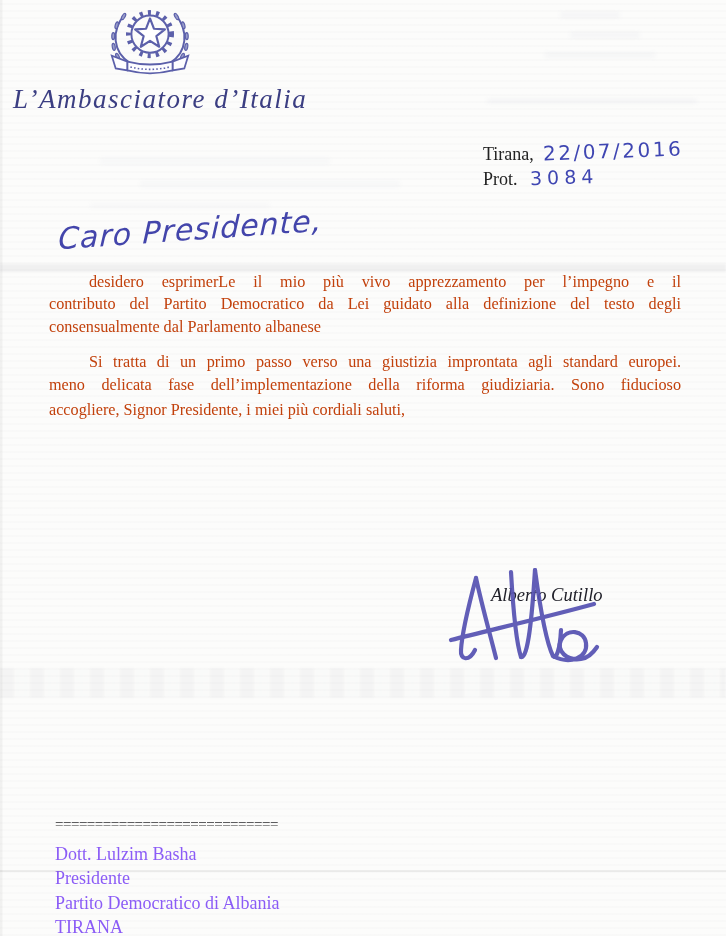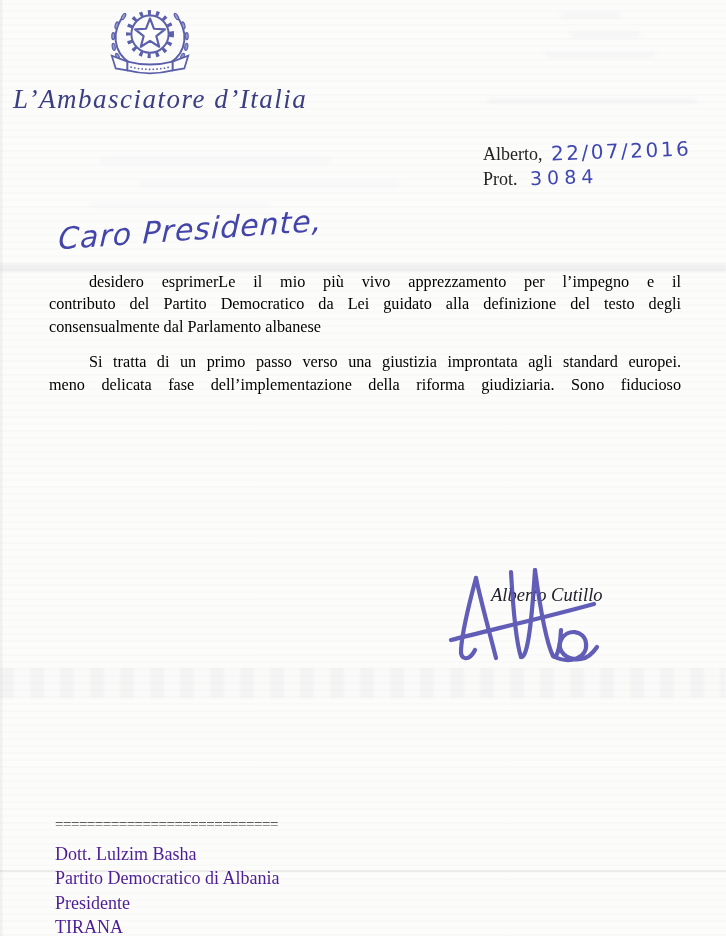--- a/index.html
+++ b/index.html
@@ -54,39 +54,39 @@
   }
 
   
   .body-text{position:absolute;left:49px;top:271px;width:632px;}
   .para{margin:0;}
   .para2{margin-top:13px;}
   .para3{margin-top:3px;}
   .body-line{
     font-size:16.2px;line-height:22.4px;
     text-align:justify;text-align-last:justify;
-    color:#000000;
+    color:#c2410c;
   }
   .body-line.indent{padding-left:40px;}
   .body-line.last{text-align:right;text-align-last:left;}
 
   
   .typed-name{
     position:absolute;left:491px;top:585px;
     font-style:italic;font-size:18.5px;color:#21212a;white-space:nowrap;
   }
   .signature-svg{position:absolute;left:448px;top:562px;width:160px;height:112px;}
 
   
   .recipient{position:absolute;left:55px;top:816px;}
   .separator{
     font-size:15px;letter-spacing:-0.5px;color:#2a2a2c;
     height:16px;line-height:16px;white-space:nowrap;
   }
-  .recipient-line{font-size:18px;line-height:24.3px;color:#4c1d95;white-space:nowrap;}
+  .recipient-line{font-size:18px;line-height:24.3px;color:#8b5cf6;white-space:nowrap;}
   .recipient-lines{margin-top:10px;}
 
   
   .noise{position:absolute;pointer-events:none;background:#8a90b0;filter:blur(2px);}
   .streak{position:absolute;left:0;width:726px;pointer-events:none;}
 </style>
 </head>
 <body>
 
 <div class="page">
@@ -120,61 +120,62 @@
         <path d="M27,59 Q50,65 73,59 L73,68 Q50,74 27,68 Z"></path>
       </g>
       <path d="M30,64.5 Q50,69.5 70,64.5" stroke-width="1.6" stroke-dasharray="1.6 2.2"></path>
     </g>
   </svg>
 
   <div class="letterhead-title">L’Ambasciatore d’Italia</div>
 
   <div class="header-block">
     <div class="header-row">
-      <span>Alberto,</span><span class="hand hand-date">22/07/2016</span>
+      <span>Tirana,</span><span class="hand hand-date">22/07/2016</span>
     </div>
     <div class="header-row">
       <span>Prot.</span><span class="hand hand-prot">3084</span>
     </div>
   </div>
 
   <div class="greeting">Caro Presidente,</div>
 
   <div class="body-text">
     <div class="para">
       <div class="body-line indent">desidero esprimerLe il mio più vivo apprezzamento per l’impegno e il</div>
       <div class="body-line">contributo del Partito Democratico da Lei guidato alla definizione del testo degli</div>
       <div class="body-line last">consensualmente dal Parlamento albanese</div>
     </div>
     <div class="para para2">
       <div class="body-line indent">Si tratta di un primo passo verso una giustizia improntata agli standard europei.</div>
       <div class="body-line">meno delicata fase dell’implementazione della riforma giudiziaria. Sono fiducioso</div>
     </div>
     <div class="para para3">
+      <div class="body-line last">accogliere, Signor Presidente, i miei più cordiali saluti,</div>
     </div>
   </div>
 
   <div class="typed-name">Alberto Cutillo</div>
   <svg class="signature-svg" viewBox="0 0 160 112">
     <g fill="none" stroke="#5551b2" stroke-width="4.2" stroke-linecap="round" opacity="0.92">
       <path d="M28,16 C21,42 14,70 13,88 C12,98 21,100 27,88"></path>
       <path d="M28,16 C34,44 42,72 48,96"></path>
       <path d="M3,78 C42,68 95,56 146,42"></path>
       <path d="M63,10 C65,45 68,80 73,95 C80,97 84,55 87,8"></path>
       <path d="M87,8 C92,45 98,80 105,94 C108,98 112,88 113,68"></path>
       <path d="M105,94 C122,103 140,96 138,81 C136,68 119,66 113,78 C108,89 119,99 133,97 C140,96 145,91 149,85"></path>
     </g>
   </svg>
 
   <div class="recipient">
     <div class="separator">============================</div>
     <div class="recipient-lines">
       <div class="recipient-line">Dott. Lulzim Basha</div>
+      <div class="recipient-line">Presidente</div>
       <div class="recipient-line">Partito Democratico di Albania</div>
-      <div class="recipient-line">Presidente</div>
       <div class="recipient-line">TIRANA</div>
     </div>
   </div>
 
   <div class="noise" style="left:560px;top:12px;width:60px;height:6px;opacity:.06;"></div>
   <div class="noise" style="left:570px;top:32px;width:70px;height:6px;opacity:.06;"></div>
   <div class="noise" style="left:545px;top:52px;width:110px;height:6px;opacity:.055;"></div>
   <div class="noise" style="left:487px;top:99px;width:210px;height:4px;opacity:.08;"></div>
   <div class="noise" style="left:100px;top:158px;width:230px;height:6px;opacity:.045;"></div>
   <div class="noise" style="left:140px;top:181px;width:260px;height:6px;opacity:.045;"></div>

